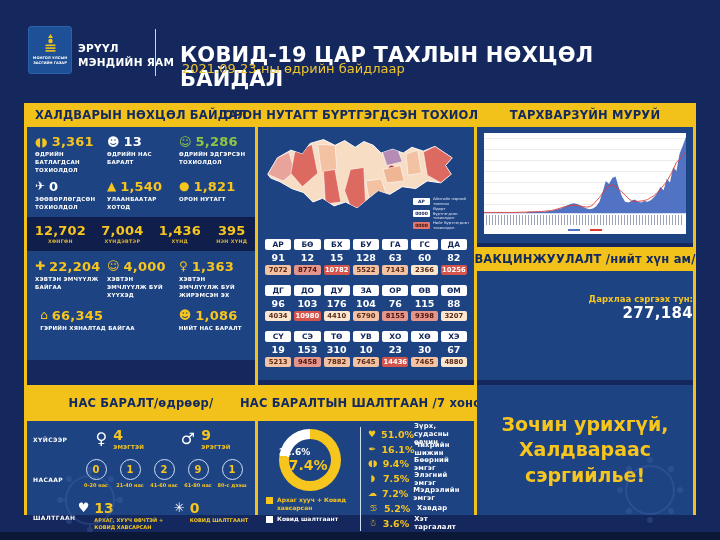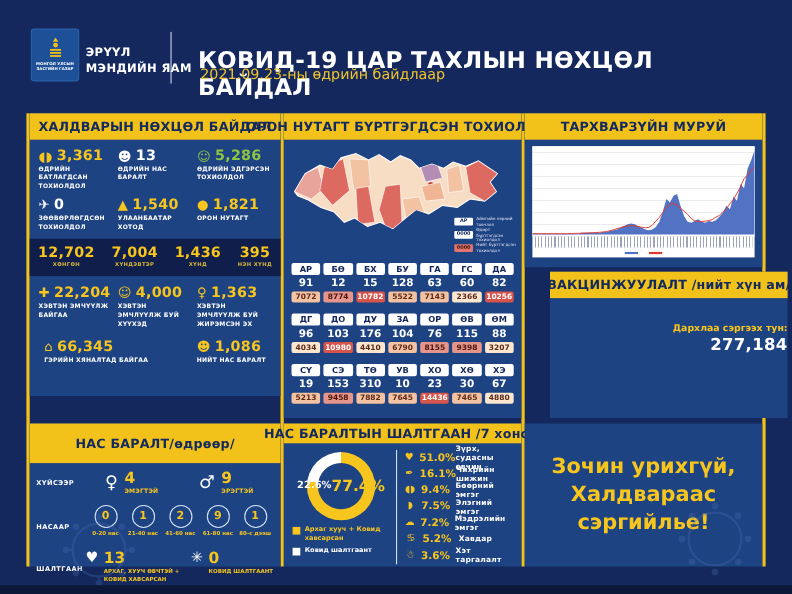--- a/index.html
+++ b/index.html
@@ -19,21 +19,21 @@
   .bottom-strip{left:0;bottom:0;width:720px;height:8px;background:#0b1838}
   
   .panel{position:absolute;background:#1e4383}
   .phead{height:24px;background:#f2c21b;color:#132a60;font-weight:bold;font-size:11.5px;
          display:flex;align-items:center;justify-content:center;letter-spacing:.2px;white-space:pre}
   #p-infection{left:27px;top:103px;width:228px;height:257px}
   #p-death{left:27px;top:385px;width:228px;height:130px}
   #p-region{left:258px;top:103px;width:216px;height:277px}
   #p-cause{left:258px;top:385px;width:216px;height:130px}
   #p-curve{left:477px;top:103px;width:216px;height:140px}
-  #p-vaccine{left:500px;top:247px;width:216px;height:133px}
+  #p-vaccine{left:477px;top:247px;width:216px;height:133px}
   #p-message{left:477px;top:385px;width:216px;height:130px;display:flex;flex-direction:column;align-items:center;justify-content:center}
   
   .tone-yellow{color:#f6c51e}.tone-white{color:#fff}.tone-green{#8ec641;color:#8ec641}
   .tone-cream{background:#fbe7d0;color:#5a2a18}.tone-peach{background:#f3c2a2;color:#5a2a18}
   .tone-pink{background:#e6958a;color:#4a140e}.tone-red{background:#d5554d;color:#fff}
   .tone-boxwhite{background:#fff;color:#13265c}.tone-boxsalmon{background:#e2766d;color:#3a1210}
   
   .stats3{display:grid;grid-template-columns:1fr 1fr 1fr;padding:7px 8px 2px;gap:4px 4px}
   .stat-top{display:flex;align-items:center;gap:4px}
   .ic{font-size:12px;line-height:1}
@@ -80,21 +80,21 @@
   .agel{font-size:5px;color:#f6c51e;font-weight:bold;text-align:center;margin-top:2px;line-height:1.3}
   .causes2{display:flex;justify-content:space-around;align-items:flex-start;height:34px;padding-top:2px}
   .c2i{display:flex;align-items:flex-start;gap:5px}
   .c2ic{font-size:13px;color:#fff;line-height:1}
   .c2lbl{font-size:5px;font-weight:bold;color:#f6c51e;line-height:1.4;margin-top:2px;max-width:78px}
   
   .cbody{display:flex;padding:6px 8px 0}
   .cleft{width:88px}
   .donut{width:62px;height:62px;border-radius:50%;position:relative;margin:2px auto 5px}
   .donut .hole{position:absolute;inset:10px;background:#1e4383;border-radius:50%;z-index:1}
-  .dtxt{position:absolute;inset:0;display:flex;flex-direction:row;align-items:center;justify-content:center;z-index:2}
+  .dtxt{position:absolute;inset:0;display:flex;flex-direction:column;align-items:flex-start;justify-content:center;z-index:2}
   .d1{color:#fff;font-size:9px;font-weight:bold}
   .d2{color:#f6c51e;font-size:14px;font-weight:bold}
   .dlg{display:flex;gap:4px;font-size:6px;font-weight:bold;line-height:1.3;margin:3px 0;align-items:flex-start}
   .sq{width:7px;height:7px;flex:none;margin-top:1px}
   .clist{flex:1;margin-left:6px;border-left:1px solid #cfe0f5;padding-left:7px}
   .crow{display:flex;align-items:center;gap:5px;height:14.8px}
   .cic{color:#f6c51e;font-size:9px;width:11px;text-align:center;line-height:1}
   .cpct{color:#f6c51e;font-weight:bold;font-size:9.5px;width:28px}
   .clbl{color:#fff;font-weight:bold;font-size:6.8px;letter-spacing:.2px}
   
@@ -532,21 +532,21 @@
           <span>
             <div class="bigv">0</div>
             <div class="c2lbl">КОВИД ШАЛТГААНТ</div>
           </span>
         </div>
       </div>
   </div>
 </div>
 
 <div class="panel" id="p-cause">
-  <div class="phead" style="height:18px">
+  <div class="phead" style="height:36px">
     <span>НАС БАРАЛТЫН ШАЛТГААН</span><span> /7 хоног/</span>
   </div>
   <div class="cbody">
     <div class="cleft">
       <div class="donut" style="background: conic-gradient(rgb(246, 197, 30) 0deg, rgb(246, 197, 30) 278.64deg, rgb(255, 255, 255) 278.64deg, rgb(255, 255, 255) 360deg);">
         <div class="hole"></div>
         <div class="dtxt">
           <div class="d1">22.6%</div>
           <div class="d2">77.4%</div>
         </div>

